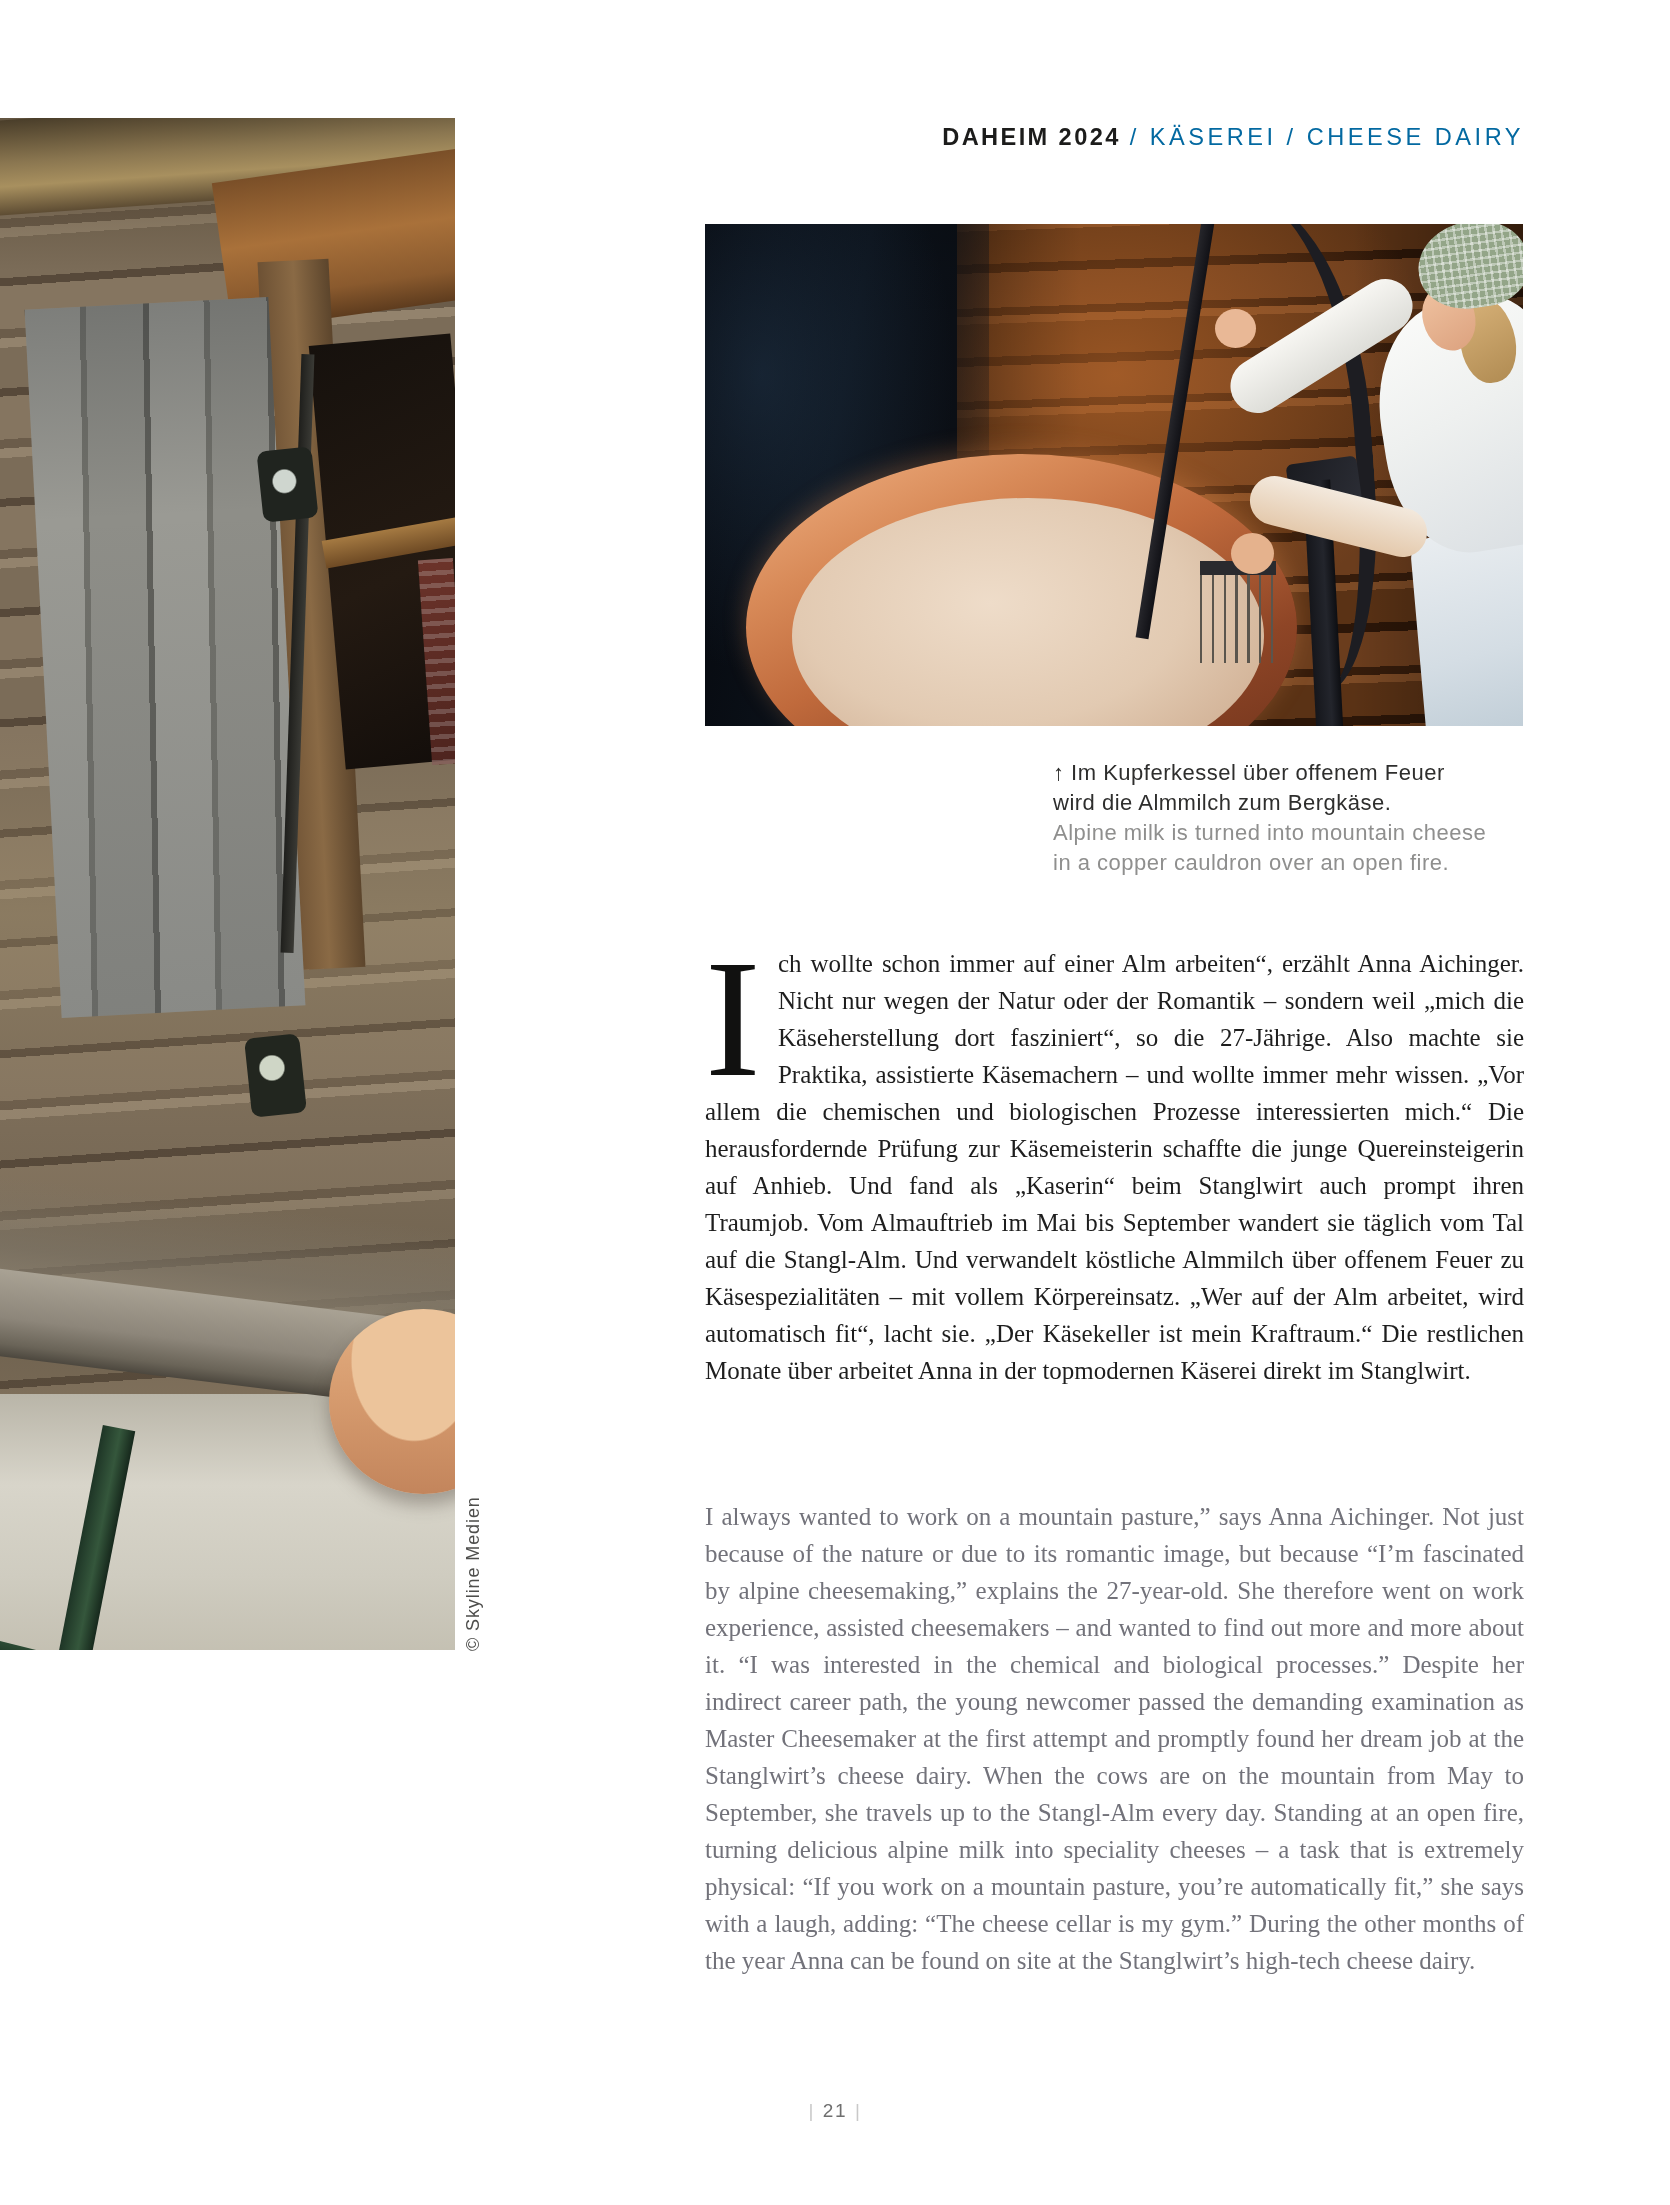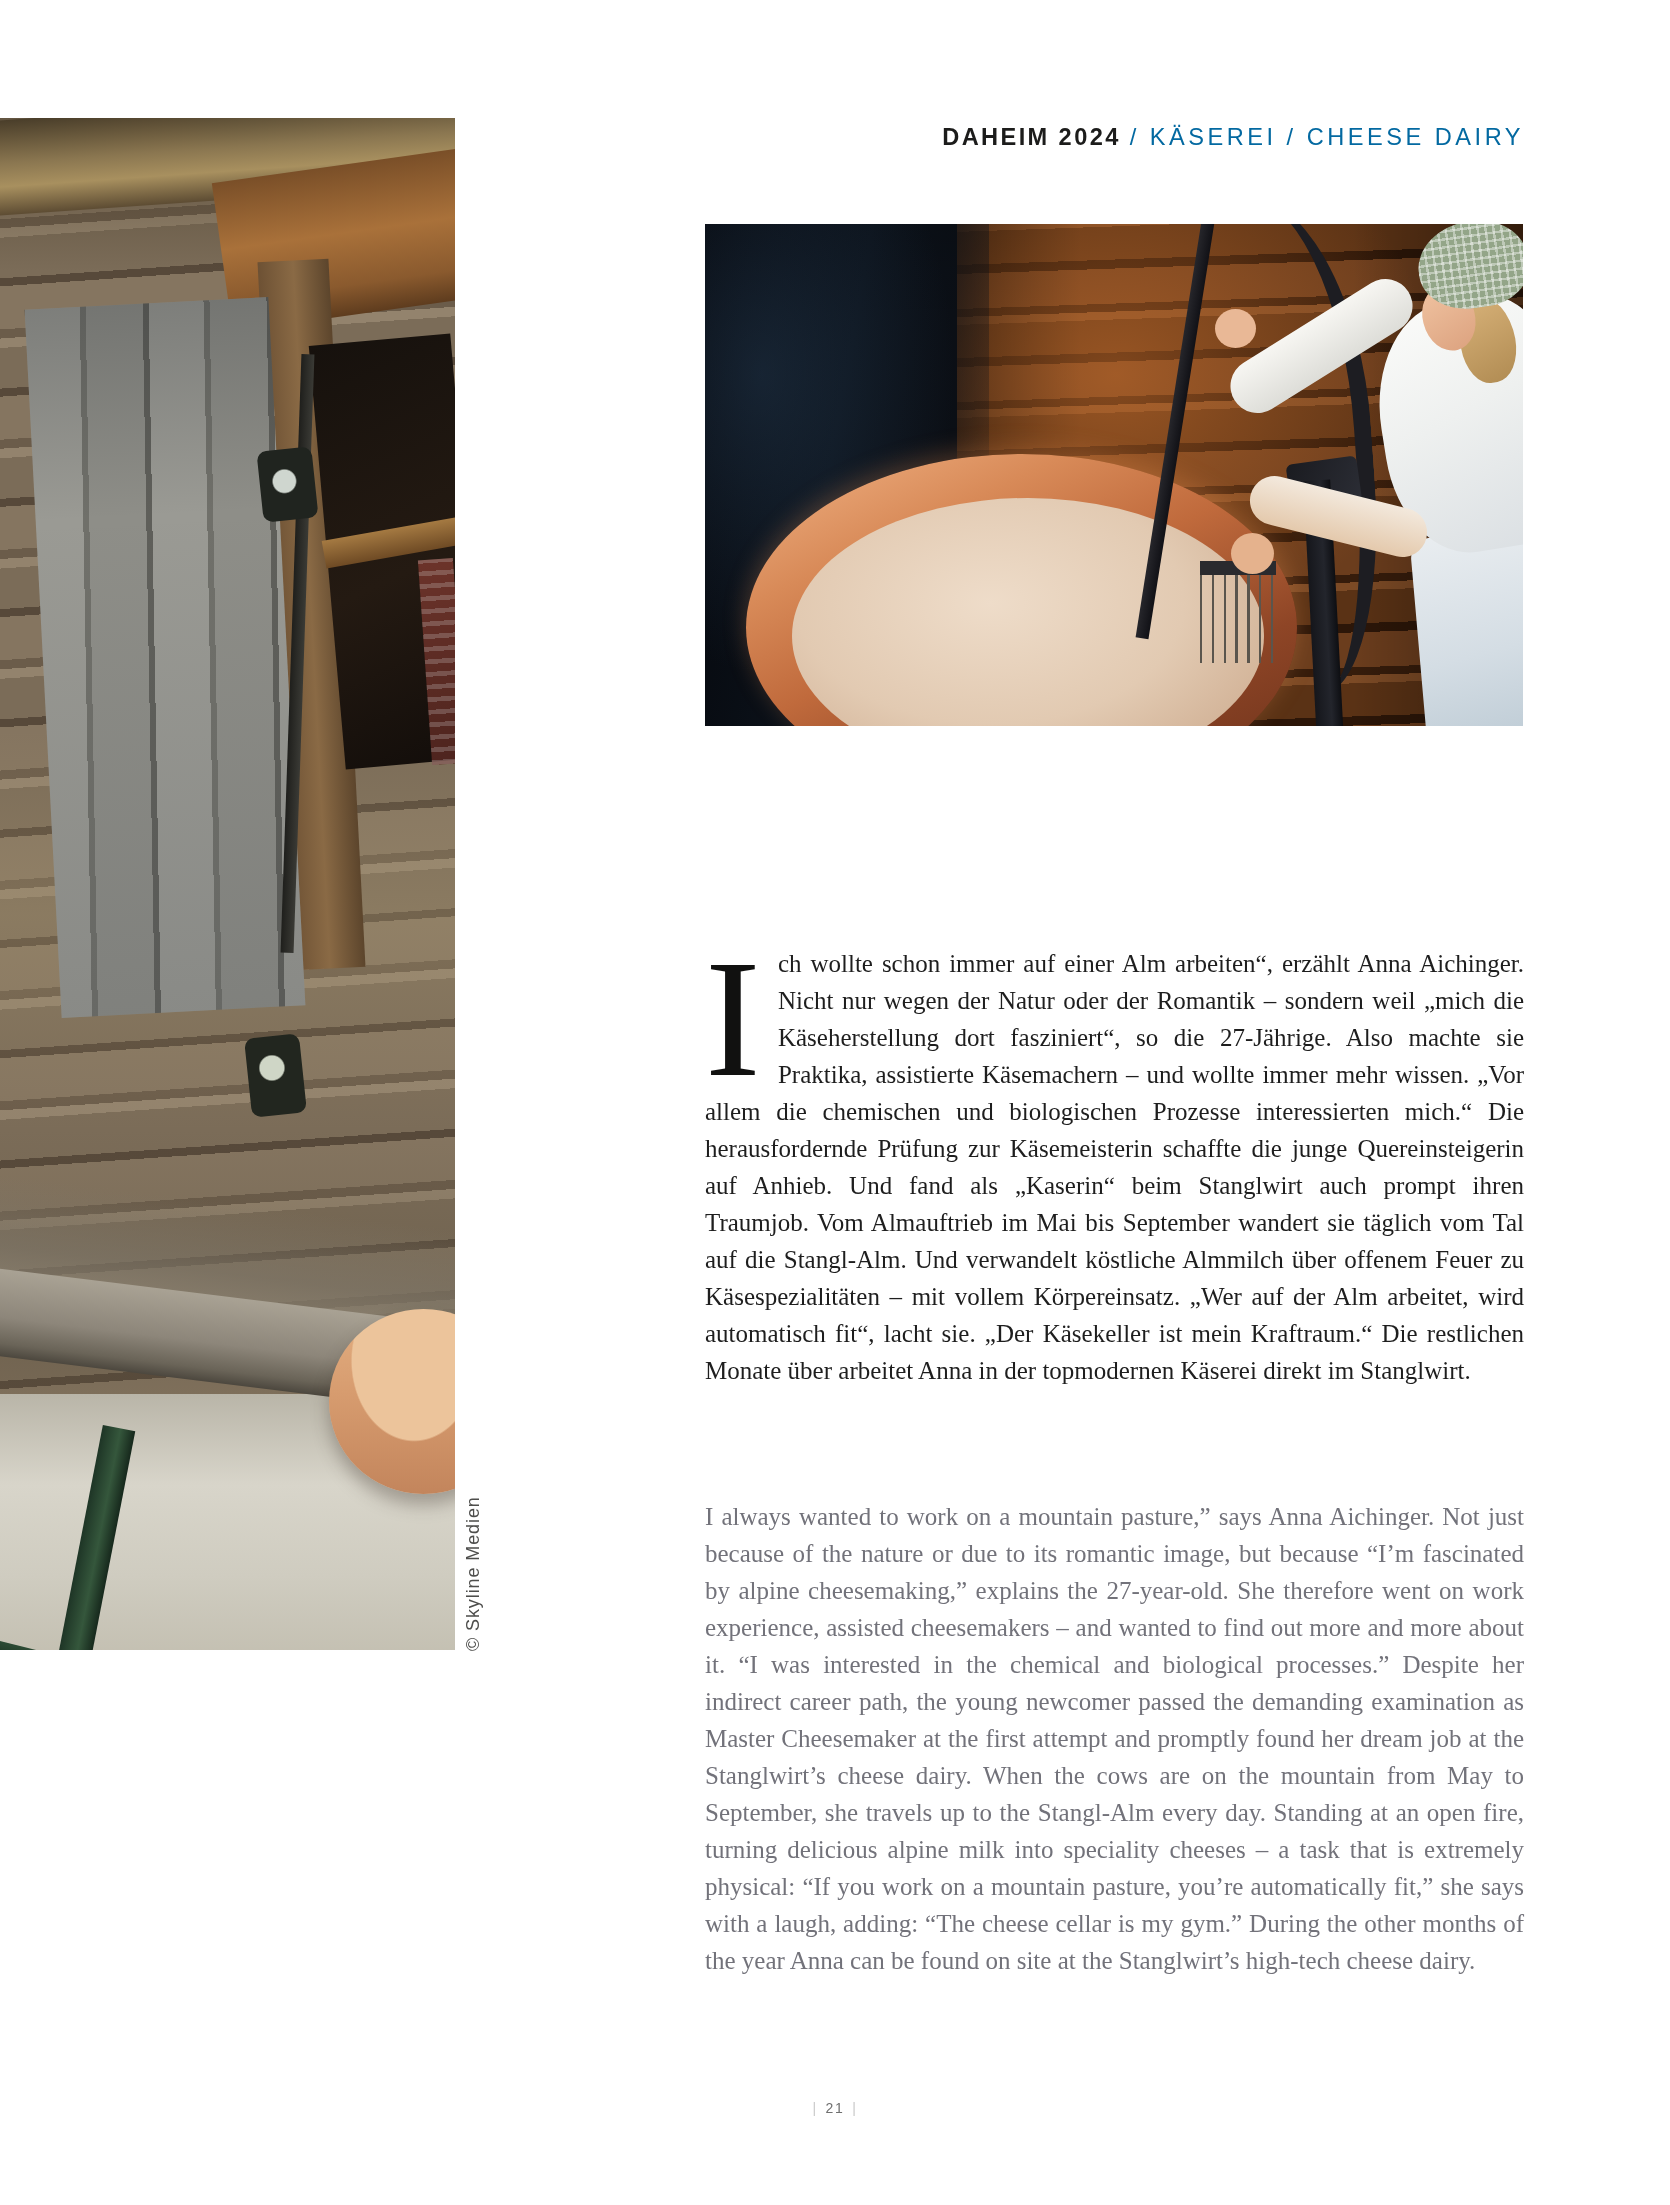--- a/index.html
+++ b/index.html
@@ -263,21 +263,21 @@
   }
   .body-en{
     position:absolute; left:705px; top:1498px; width:819px;
     font-family:"Liberation Serif", serif;
     font-size:25px; line-height:37px; text-align:justify; color:#72727a;
   }
 
   
   .pagenum{
     position:absolute; left:0; right:0; top:2100px;
-    text-align:center; font-size:14px; color:#6f6f6f; letter-spacing:1.6px;
+    text-align:center; font-size:19px; color:#6f6f6f; letter-spacing:1.6px;
   }
   .pagenum .bar{color:#c9c9c9; padding:0 7.9px; font-weight:300;}
 </style>
 </head>
 <body>
 
 <div class="page">
 
   <div class="page-header">
     <span class="hdr-brand">DAHEIM 2024</span>
@@ -324,20 +324,26 @@
     <div class="mp-torso"></div>
     <div class="mp-arm-upper"></div>
     <div class="mp-arm-lower"></div>
     <div class="mp-hand-top"></div>
     <div class="mp-hand-low"></div>
     <div class="mp-hair"></div>
     <div class="mp-face"></div>
     <div class="mp-headscarf"></div>
   </div>
 
+  <div class="caption">
+    <div class="cap-line cap-de">↑ Im Kupferkessel über offenem Feuer</div>
+    <div class="cap-line cap-de">wird die Almmilch zum Bergkäse.</div>
+    <div class="cap-line cap-en">Alpine milk is turned into mountain cheese</div>
+    <div class="cap-line cap-en">in a copper cauldron over an open fire.</div>
+  </div>
 
   <div class="body-de">
     <span class="dropcap">I</span><span>ch wollte schon immer auf einer Alm arbeiten“, erzählt Anna Aichinger. Nicht nur wegen der Natur oder der Romantik – sondern weil „mich die Käseherstellung dort fasziniert“, so die 27-Jährige. Also machte sie Praktika, assistierte Käsemachern – und wollte immer mehr wissen. „Vor allem die chemischen und biologischen Prozesse interessierten mich.“ Die herausfordernde Prüfung zur Käsemeisterin schaffte die junge Quereinsteigerin auf Anhieb. Und fand als „Kaserin“ beim Stanglwirt auch prompt ihren Traumjob. Vom Almauftrieb im Mai bis September wandert sie täglich vom Tal auf die Stangl-Alm. Und verwandelt köstliche Almmilch über offenem Feuer zu Käsespezialitäten – mit vollem Körpereinsatz. „Wer auf der Alm arbeitet, wird automatisch fit“, lacht sie. „Der Käsekeller ist mein Kraftraum.“ Die restlichen Monate über arbeitet Anna in der topmodernen Käserei direkt im Stanglwirt.</span>
   </div>
 
   <div class="body-en">I always wanted to work on a mountain pasture,” says Anna Aichinger. Not just because of the nature or due to its romantic image, but because “I’m fascinated by alpine cheesemaking,” explains the 27-year-old. She therefore went on work experience, assisted cheesemakers – and wanted to find out more and more about it. “I was interested in the chemical and biological processes.” Despite her indirect career path, the young newcomer passed the demanding examination as Master Cheesemaker at the first attempt and promptly found her dream job at the Stanglwirt’s cheese dairy. When the cows are on the mountain from May to September, she travels up to the Stangl-Alm every day. Standing at an open fire, turning delicious alpine milk into speciality cheeses – a task that is extremely physical: “If you work on a mountain pasture, you’re automatically fit,” she says with a laugh, adding: “The cheese cellar is my gym.” During the other months of the year Anna can be found on site at the Stanglwirt’s high-tech cheese dairy.</div>
 
   <div class="pagenum">
     <span class="bar">|</span><span class="num">21</span><span class="bar">|</span>
   </div>

